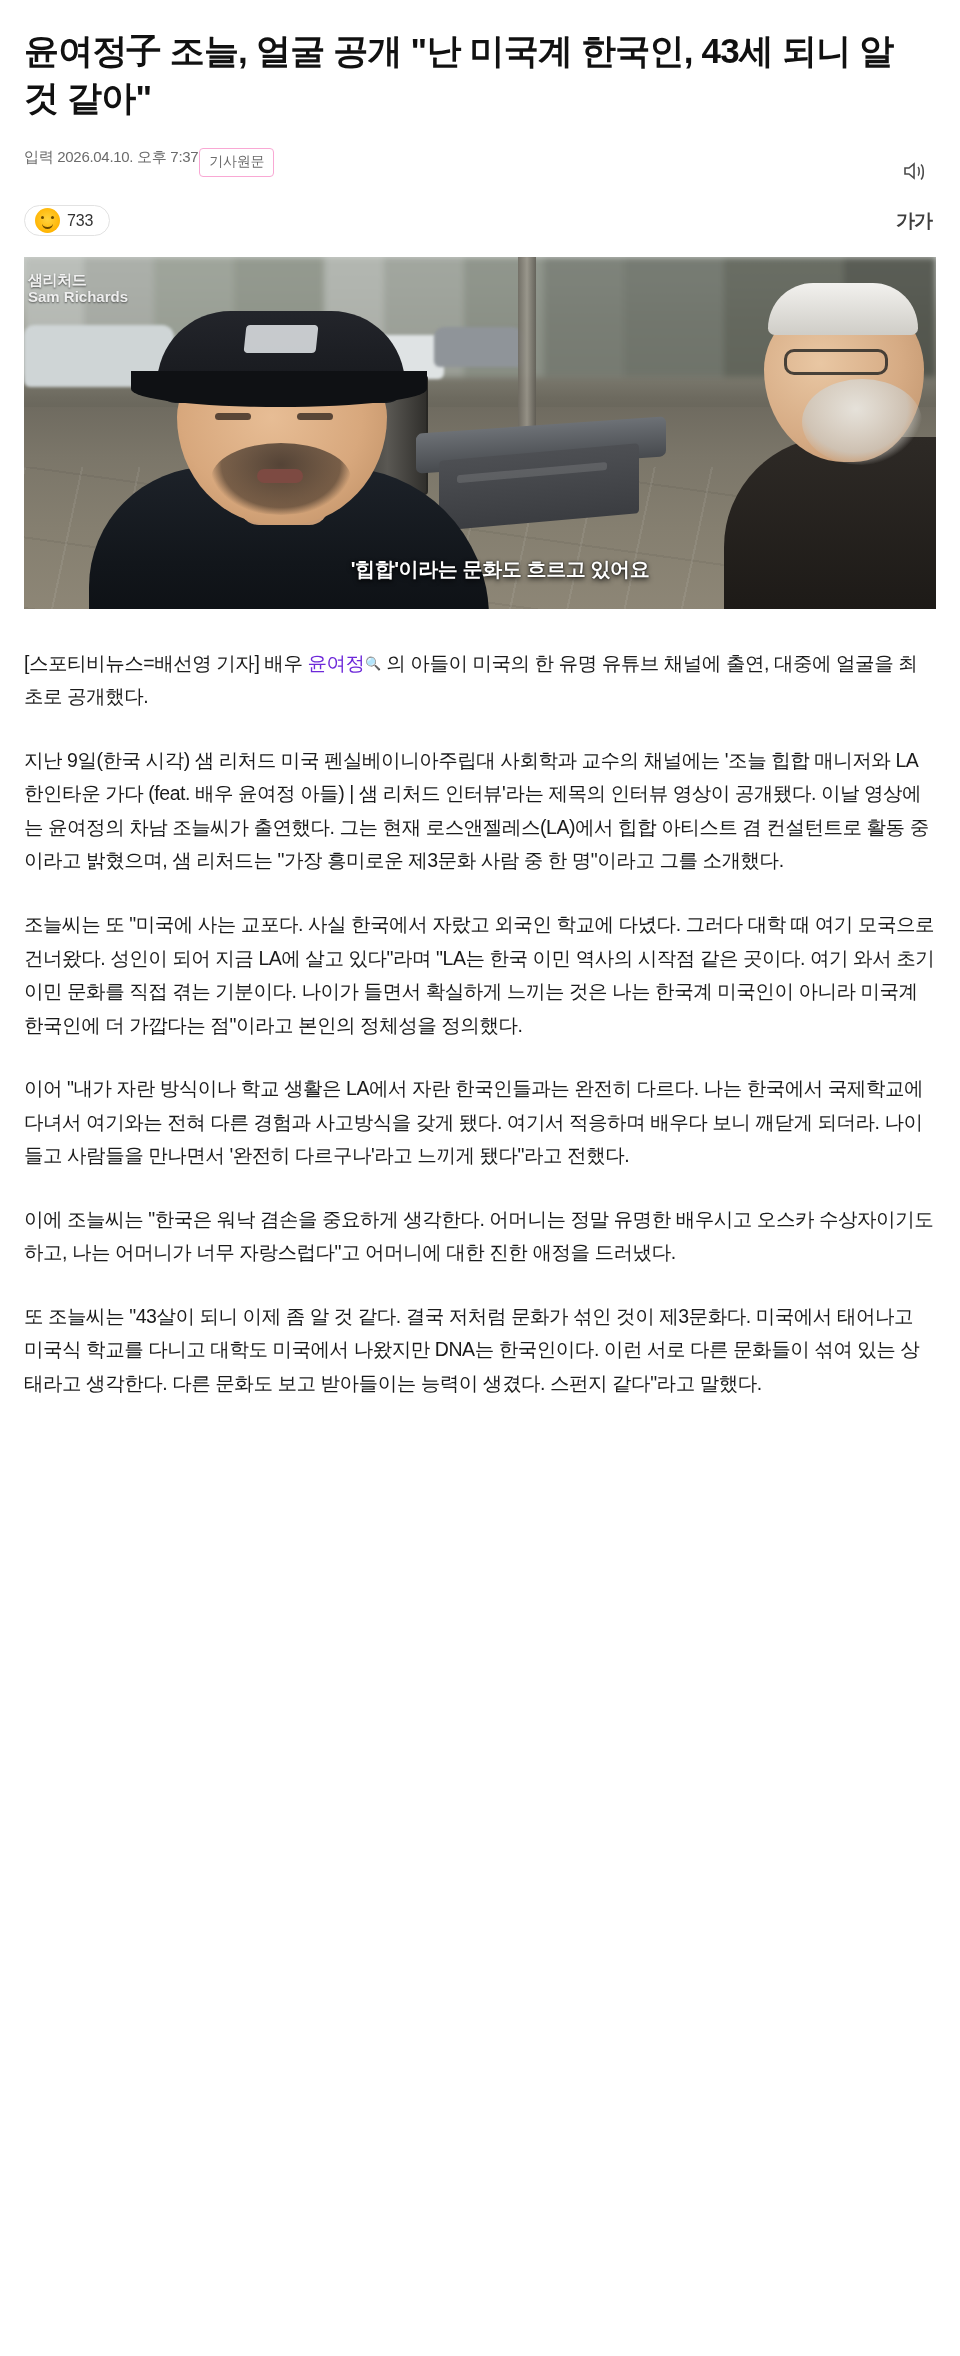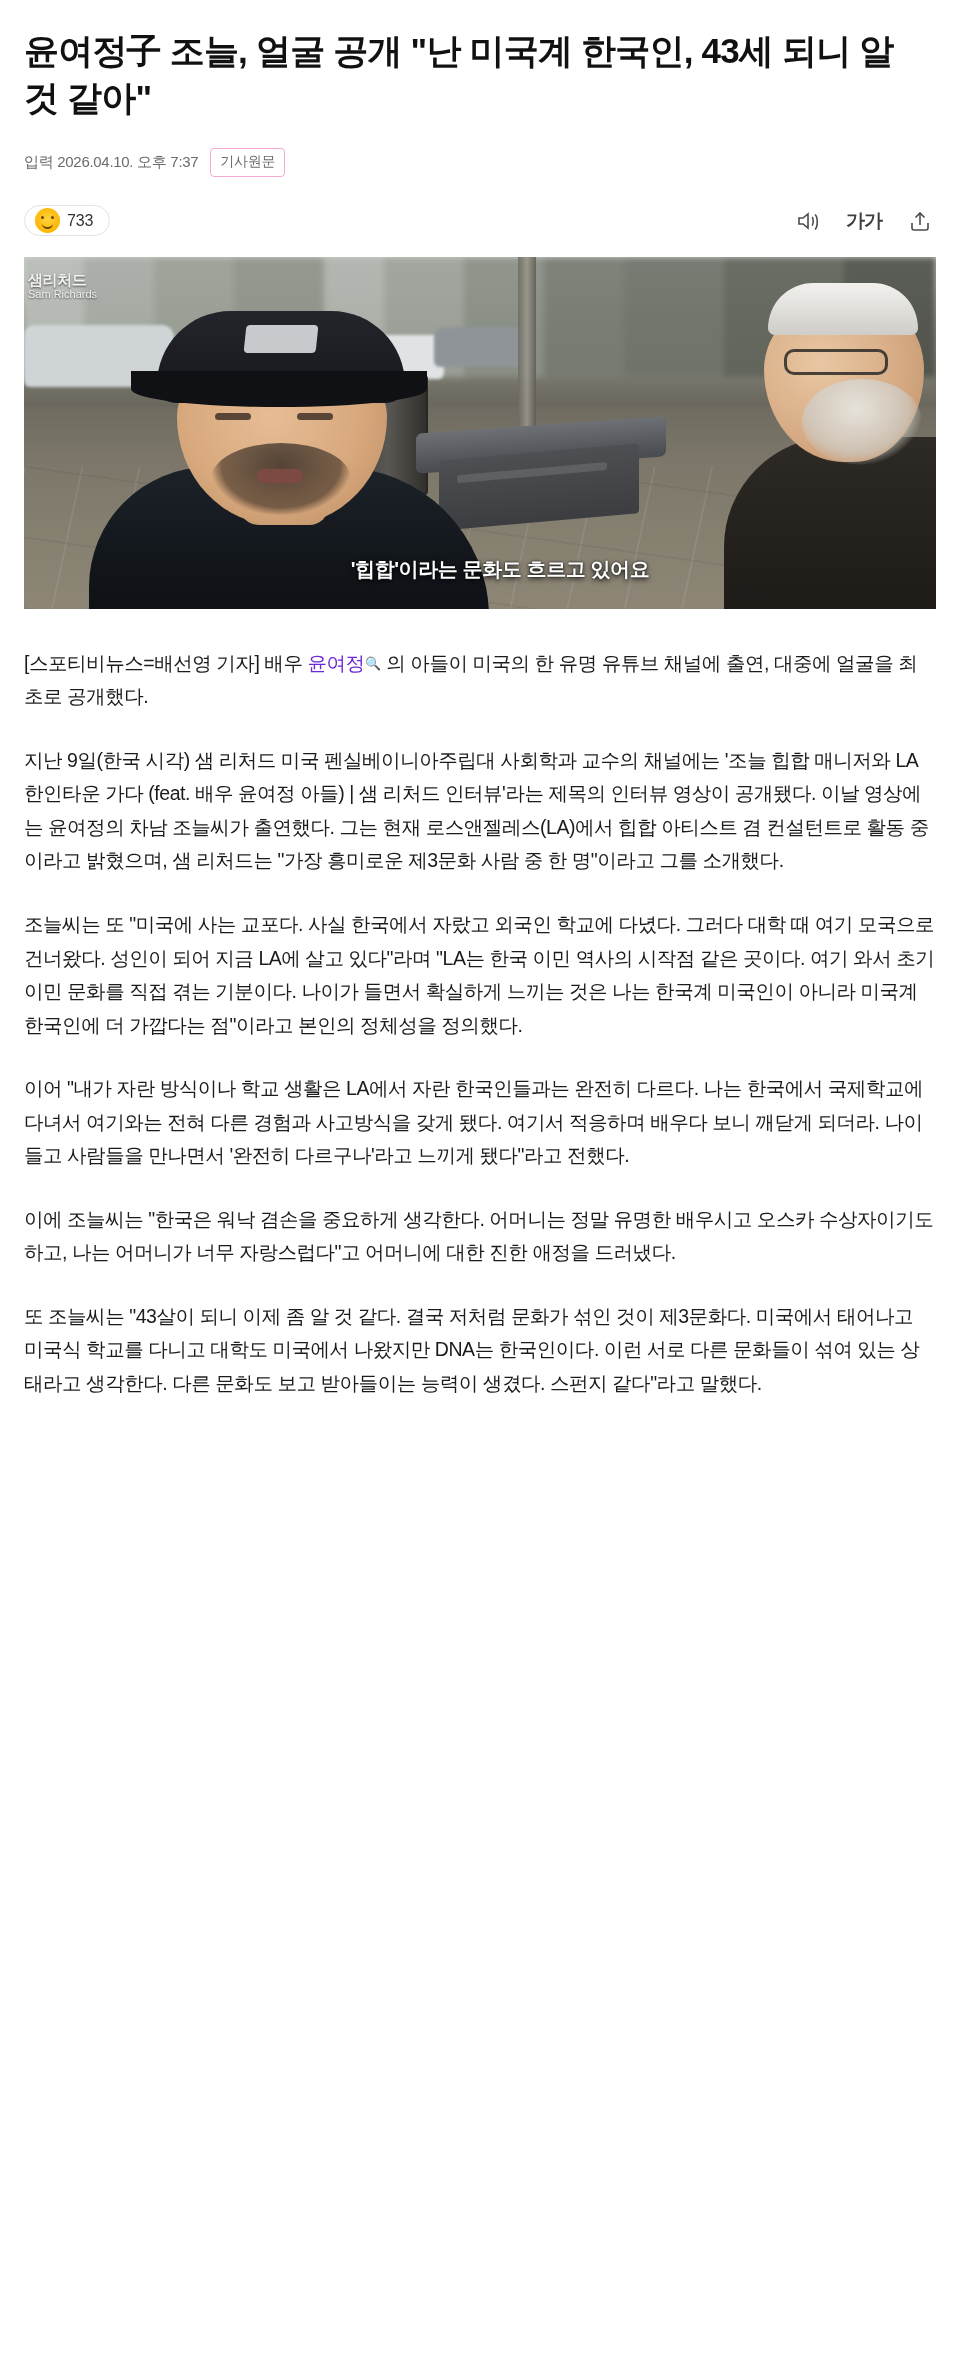--- a/index.html
+++ b/index.html
@@ -22,22 +22,22 @@
     line-height: 1.34;
     font-weight: bold;
     letter-spacing: -0.8px;
     color: #111111;
     margin: 4px 0 0 0;
   }
 
   
   .meta-row {
     display: flex;
-    align-items: center;
-    gap: 12px;
+    align-items: flex-start;
+    gap: 1px;
     margin-top: 26px;
   }
   .meta-date {
     font-size: 15px;
     color: #6b6b6b;
     letter-spacing: -0.3px;
   }
   .source-chip {
     font-size: 14px;
     color: #6b6b6b;
@@ -94,20 +94,21 @@
     font-size: 16px;
     color: #333;
     font-weight: normal;
     letter-spacing: -0.2px;
   }
   .tool-icons {
     display: flex;
     align-items: center;
     gap: 26px;
     padding-right: 4px;
+    flex-direction: column;
   }
   .ticon { color: #4b4b4b; display: flex; align-items: center; }
   .font-icon {
     font-size: 19px;
     letter-spacing: -1px;
     color: #3d3d3d;
     font-weight: bold;
   }
 
   
@@ -307,22 +308,22 @@
     left: 4px; top: 14px;
     color: #f2f2f2;
     font-size: 15px;
     font-weight: bold;
     letter-spacing: -0.4px;
     text-shadow: 0 1px 2px rgba(0,0,0,.6);
     line-height: 1.15;
   }
   .watermark .sub {
     display: block;
-    font-size: 11px;
-    font-weight: normal;
+    font-size: 15px;
+    font-weight: bold;
     letter-spacing: 0;
     opacity: .95;
   }
   .caption-overlay {
     position: absolute;
     left: 0; right: 0; bottom: 26px;
     text-align: center;
     color: #ffffff;
     font-size: 20px;
     font-weight: bold;

